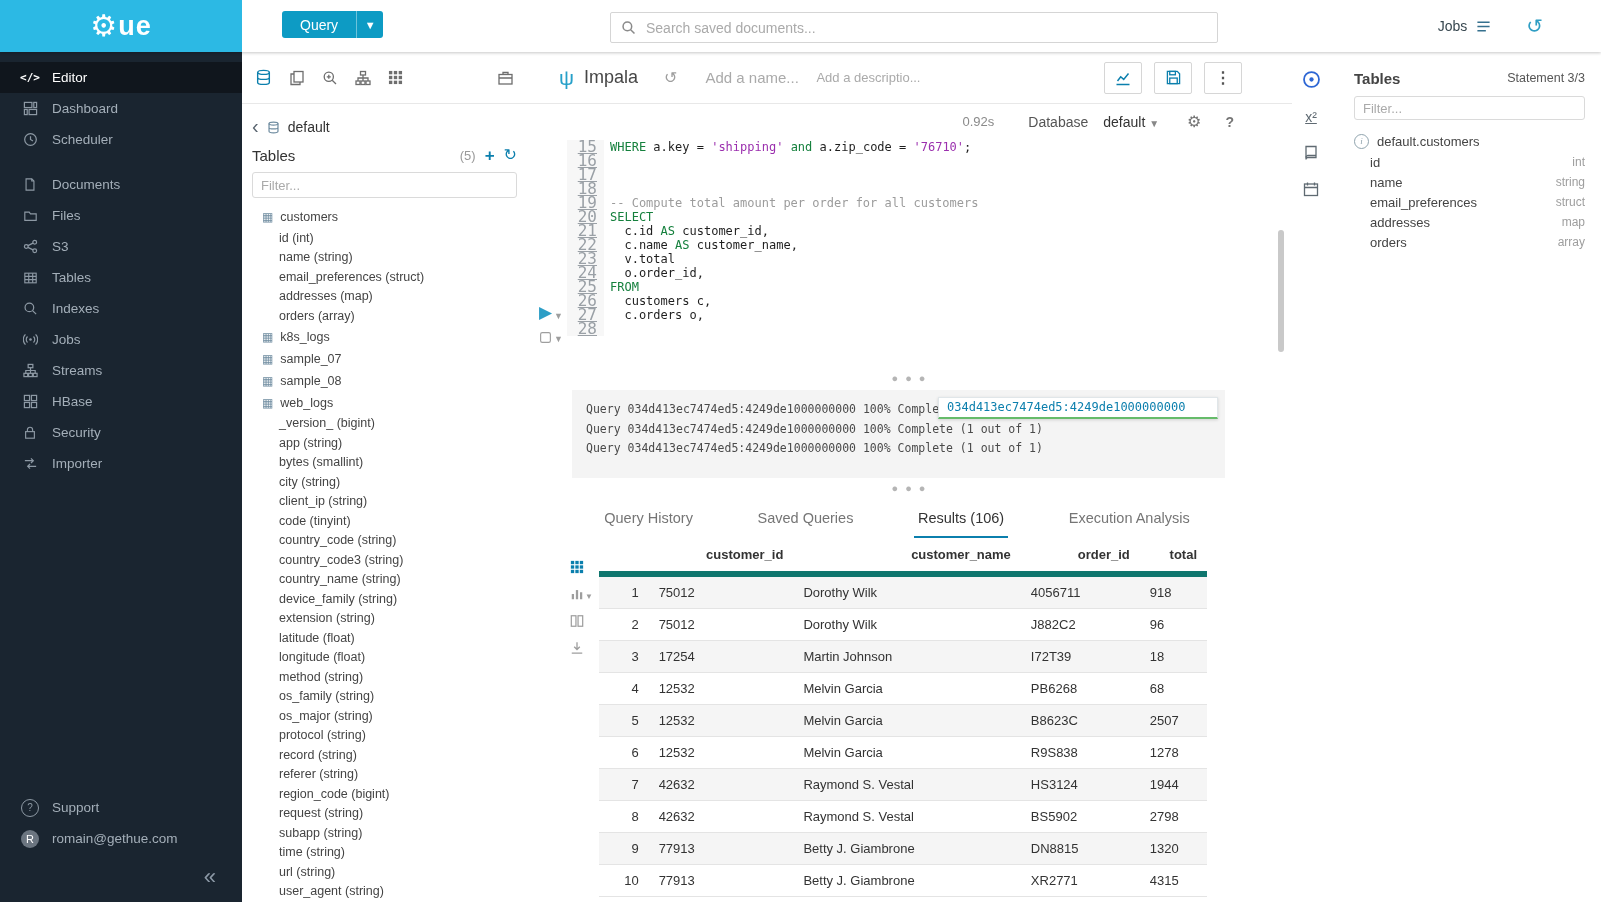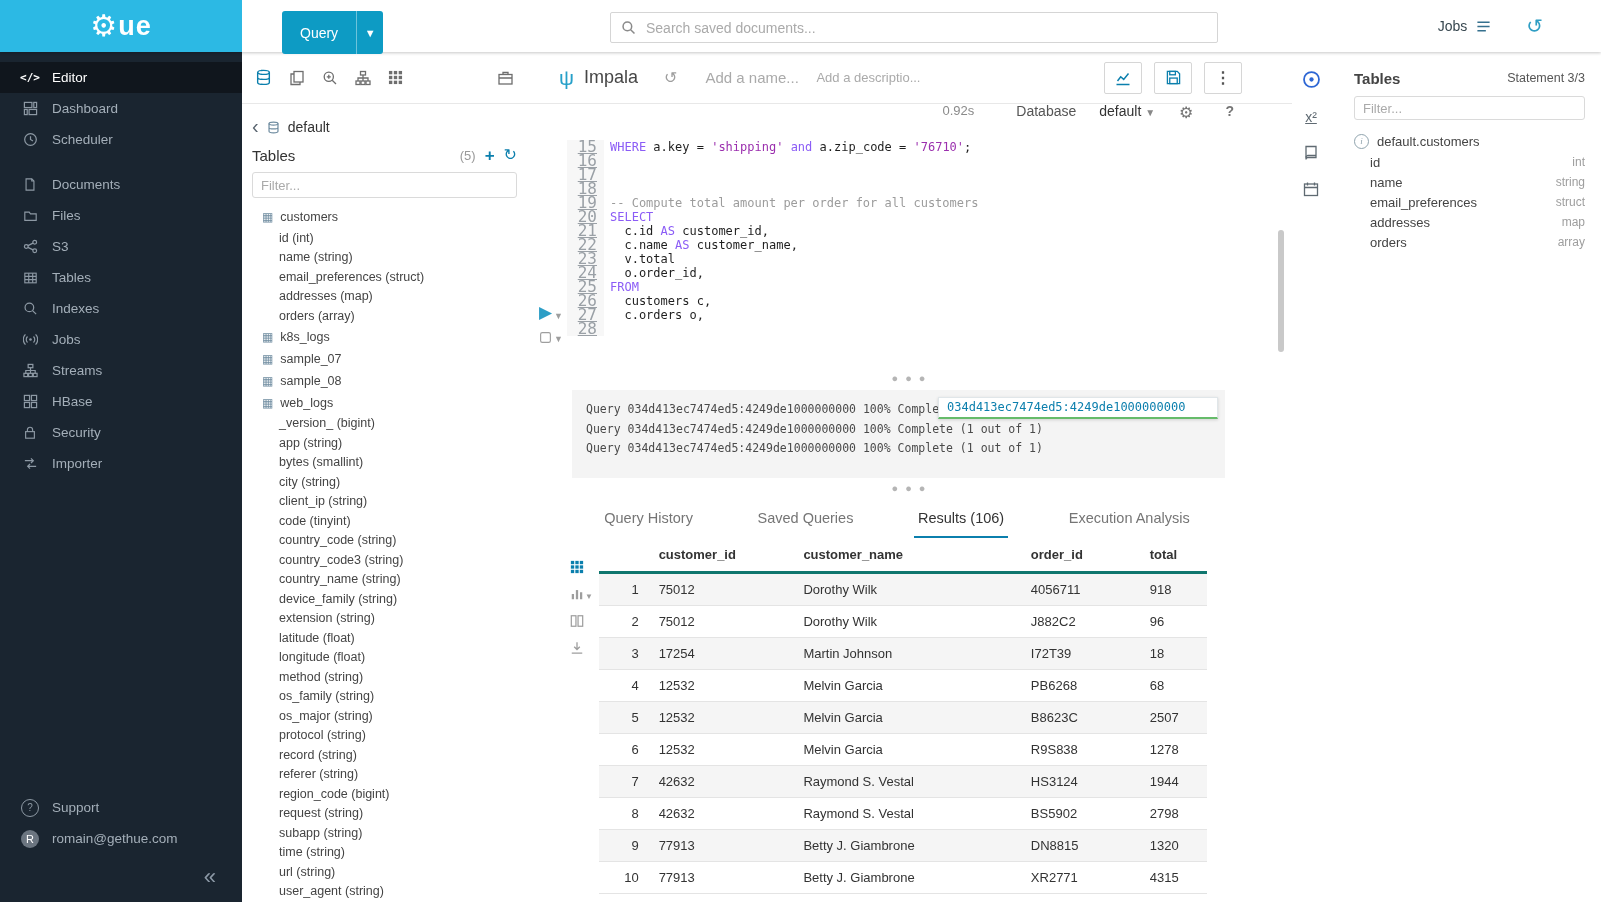--- a/index.html
+++ b/index.html
@@ -9,21 +9,21 @@
   input{font-family:"Liberation Sans",sans-serif;}
   input::placeholder{color:#aaa;}
 
   
   .header{position:absolute;top:0;left:0;width:1601px;height:52px;background:#fff;
           box-shadow:0 1px 3px rgba(0,0,0,.22);z-index:20;}
   .logo{position:absolute;left:0;top:0;width:242px;height:52px;background:#2CB9E4;
         display:flex;align-items:center;justify-content:center;color:#fff;}
   .logo-gear{font-size:30px;line-height:1;margin-right:1px;}
   .logo-text{font-size:27px;font-weight:bold;letter-spacing:1px;}
-  .query-group{position:absolute;left:282px;top:11px;height:43px;display:flex;border-radius:3px;overflow:hidden;}
+  .query-group{position:absolute;left:282px;top:11px;height:27px;display:flex;border-radius:3px;overflow:hidden;}
   .query-main{background:#0D9BC4;color:#fff;border:none;font-size:14px;padding:0 18px;cursor:pointer;}
   .query-caret{background:#0D9BC4;color:#fff;border:none;border-left:1px solid rgba(255,255,255,.4);
                width:27px;font-size:11px;cursor:pointer;}
   .searchbar{position:absolute;left:610px;top:12px;width:596px;height:29px;border:1px solid #d5d5d5;
              border-radius:2px;display:flex;align-items:center;padding-left:10px;background:#fff;}
   .searchbar input{border:none;outline:none;flex:1;font-size:14px;margin-left:8px;color:#444;}
   .header-right{position:absolute;right:58px;top:0;height:52px;display:flex;align-items:center;gap:8px;}
   .jobs-label{font-size:14px;color:#37474f;}
   .history-btn{margin-left:26px;color:#2F9EC4;font-size:20px;cursor:pointer;line-height:1;}
 
@@ -76,36 +76,36 @@
                  padding-left:32px;border-bottom:1px solid #e8e8e8;}
   .impala-glyph{font-size:21px;color:#26A0C9;margin-right:10px;}
   .engine-name{font-size:18px;color:#464646;}
   .ed-history{color:#9e9e9e;font-size:16px;margin-left:26px;cursor:pointer;}
   .name-input{border:none;outline:none;font-size:15px;width:95px;margin-left:26px;color:#444;}
   .desc-input{border:none;outline:none;font-size:13px;width:130px;margin-left:12px;color:#444;}
   .hbtn-group{margin-left:auto;margin-right:50px;display:flex;gap:12px;}
   .hbtn{width:36px;height:30px;background:#fff;border:1px solid #d6d6d6;border-radius:2px;
         display:flex;align-items:center;justify-content:center;cursor:pointer;color:#0B7FAD;}
   .hbtn.kebab{color:#555;font-size:16px;font-weight:bold;}
-  .editor-meta{position:absolute;top:51px;left:0;right:0;height:37px;display:flex;
-               justify-content:flex-end;gap:16px;padding-right:58px;}
+  .editor-meta{position:absolute;top:51px;left:0;right:0;height:37px;display:flex;align-items:center;
+               justify-content:flex-end;gap:8px;padding-right:58px;}
   .exec-time{font-size:13px;color:#8a8a8a;margin-right:26px;}
   .db-label{font-size:14px;color:#555;margin-right:7px;}
-  .db-select{font-size:14px;color:#333;cursor:pointer;margin-right:8px;}
+  .db-select{font-size:14px;color:#333;cursor:pointer;margin-right:20px;}
   .db-caret{color:#888;font-size:10px;}
   .gear-glyph{color:#757575;font-size:16px;cursor:pointer;margin-right:16px;}
   .help-glyph{color:#757575;font-size:14px;font-weight:bold;cursor:pointer;}
 
   .code-area{position:absolute;top:88px;left:40px;right:20px;display:flex;
              font-family:"DejaVu Sans Mono",monospace;font-size:12px;}
   .gutter{width:30px;background:#f7f7f7;text-align:right;padding-right:7px;color:#9aa0a6;}
   .gut-line{height:14px;line-height:14px;font-size:16px;text-decoration:underline;}
   .code{flex:1;padding-left:6px;}
   .code-line{height:14px;line-height:14px;white-space:pre;color:#1f1f1f;}
-  .tok-kw{color:#8b5cf6;}
+  .tok-kw{color:#15803d;}
   .tok-str{color:#9b2fae;}
   .tok-cmt{color:#9c9c9c;}
   .tok-fn{color:#0097a7;}
 
   .exec-controls{position:absolute;left:12px;top:252px;display:flex;flex-direction:column;gap:10px;}
   .play-btn{color:#2D9EC6;font-size:17px;cursor:pointer;line-height:1;display:flex;align-items:flex-end;}
   .play-btn .mini-caret{color:#9e9e9e;font-size:9px;margin-left:2px;}
   .stmt-btn{color:#9e9e9e;cursor:pointer;display:flex;align-items:flex-end;}
   .stmt-btn .mini-caret{font-size:9px;margin-left:2px;}
   .editor-scrollbar{position:absolute;right:8px;top:178px;width:6px;height:122px;background:#c9c9c9;
@@ -129,21 +129,21 @@
   .tab.active{color:#333;border-bottom-color:#0B7FAD;}
 
   .results-zone{position:absolute;top:486px;left:0;right:0;bottom:0;overflow:hidden;}
   .result-rail{position:absolute;left:43px;top:22px;display:flex;flex-direction:column;gap:13px;
                color:#9e9e9e;}
   .result-rail .rr-active{color:#0B7FAD;}
   .rr-btn{cursor:pointer;display:flex;align-items:flex-end;}
   .rr-btn .mini-caret{font-size:8px;margin-left:1px;color:#9e9e9e;}
   .results-table{position:absolute;left:72px;top:0;width:608px;border-collapse:collapse;
                  font-size:13px;color:#333;table-layout:fixed;}
-  .results-table th{text-align:left;font-weight:bold;padding:9px 10px;border-bottom:3px solid #0f766e;}
+  .results-table th{text-align:right;font-weight:bold;padding:9px 10px;border-bottom:6px solid #0f766e;}
   .results-table td{padding:8px 10px;border-bottom:1px solid #e4e4e4;overflow:hidden;white-space:nowrap;}
   .results-table tbody tr:nth-child(odd){background:#f5f5f5;}
   .col-num{width:48px;} .col-cid{width:140px;} .col-cname{width:220px;} .col-oid{width:115px;} .col-total{width:65px;}
   .rt-num{text-align:right;color:#333;}
 
   
   .right-rail{position:absolute;top:52px;bottom:0;left:1292px;width:38px;background:#fff;
               display:flex;flex-direction:column;align-items:center;padding-top:18px;gap:20px;}
   .rail-btn{cursor:pointer;color:#5f6a72;}
   .rail-btn.ctx{color:#2D66D4;}

